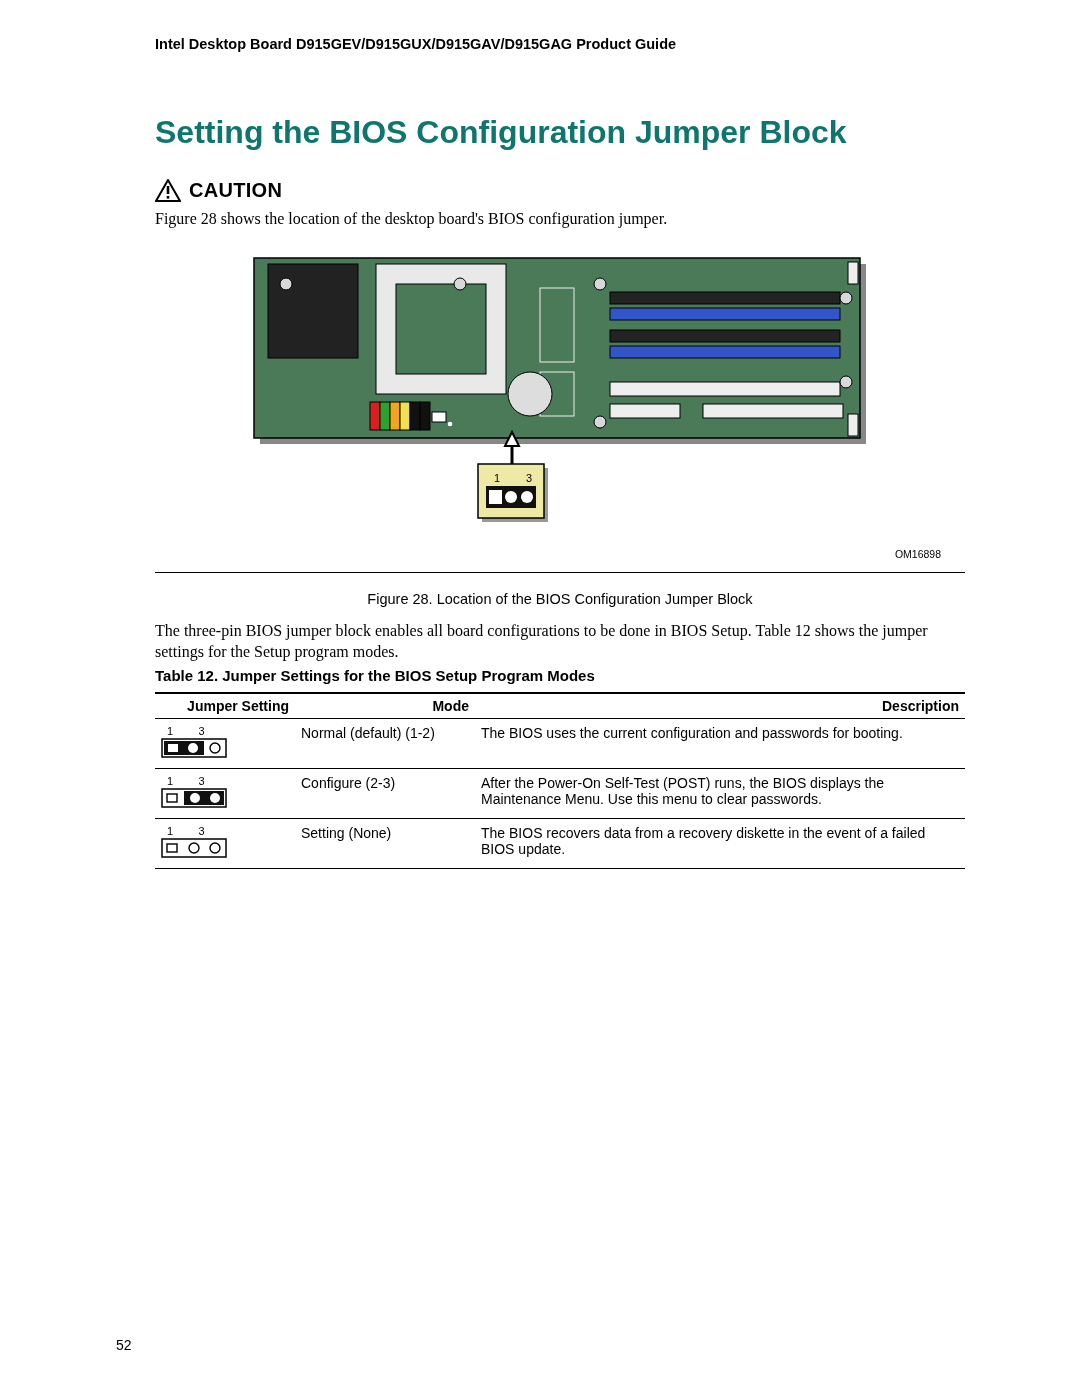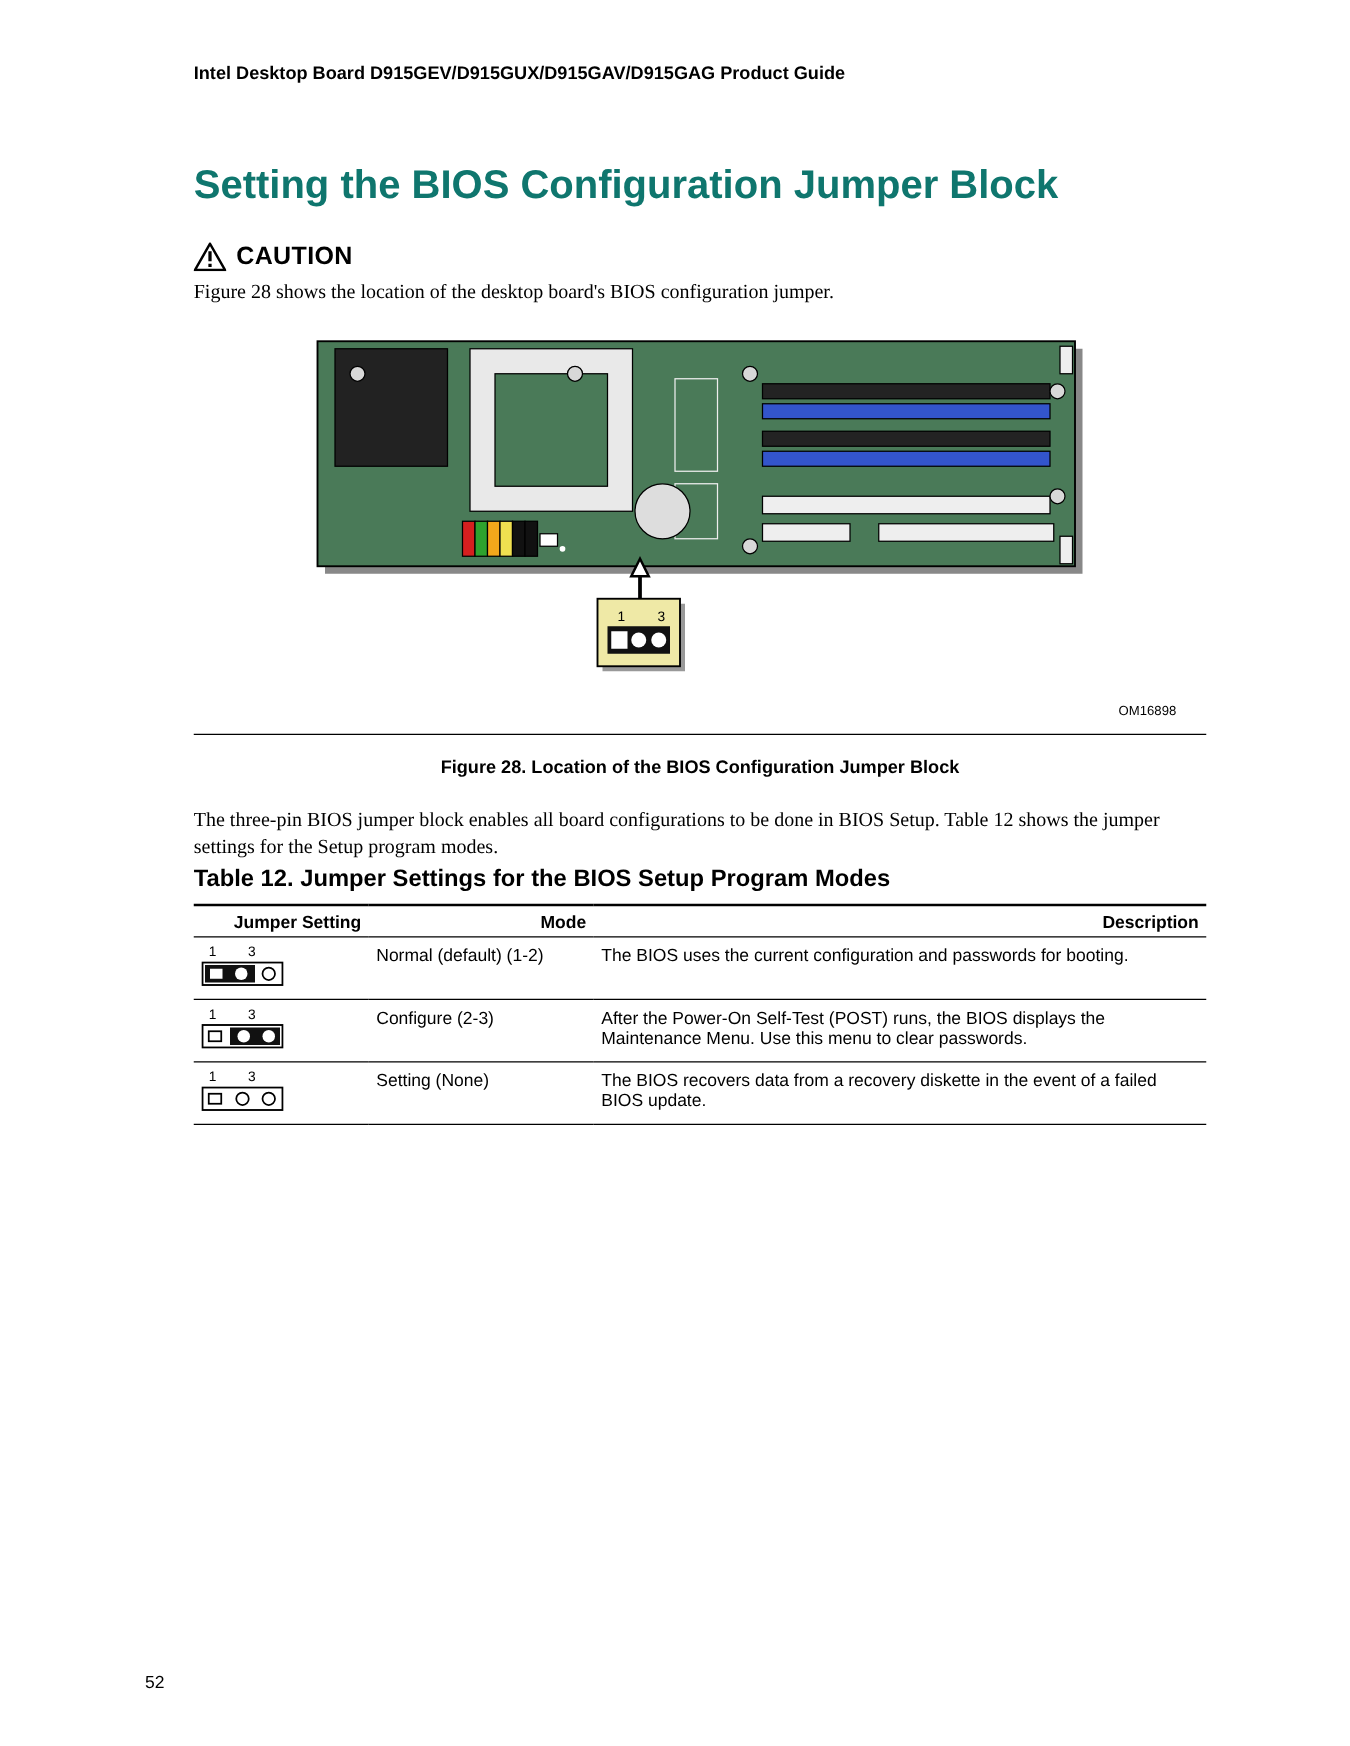--- a/index.html
+++ b/index.html
@@ -5,21 +5,21 @@
   * { box-sizing: border-box; margin: 0; padding: 0; }
   body {
     width: 1080px;
     height: 1397px;
     background: #ffffff;
     font-family: Arial, Helvetica, sans-serif;
     color: #000;
     position: relative;
   }
   .page {
-    padding: 51px 115px 0 155px;
+    padding: 36px 115px 0 155px;
   }
   .header {
     font-size: 14.5px;
     font-weight: bold;
     margin-bottom: 62px;
   }
   .title {
     font-size: 32px;
     font-weight: bold;
     color: #0f766e;
@@ -66,28 +66,28 @@
     height: 290px;
   }
   .fig-label {
     font-size: 10.5px;
     text-align: right;
     padding-right: 24px;
     margin-top: 4px;
   }
   .figure-caption {
     text-align: center;
-    font-weight: bold;
+    font-weight: normal;
     font-size: 14.5px;
     margin-top: 18px;
-    margin-bottom: 24px;
+    margin-bottom: 13px;
   }
   .table-caption {
     font-weight: bold;
-    font-size: 19px;
+    font-size: 15px;
     margin-bottom: 8px;
   }
   table.jumper {
     width: 100%;
     border-collapse: collapse;
     font-size: 14px;
   }
   table.jumper th {
     text-align: right;
     font-weight: bold;

